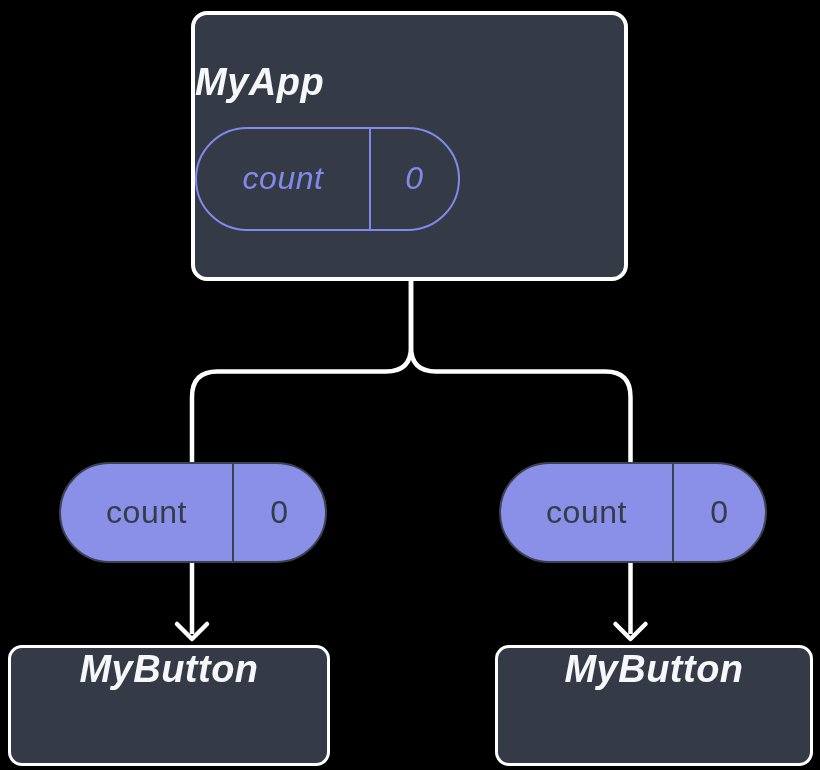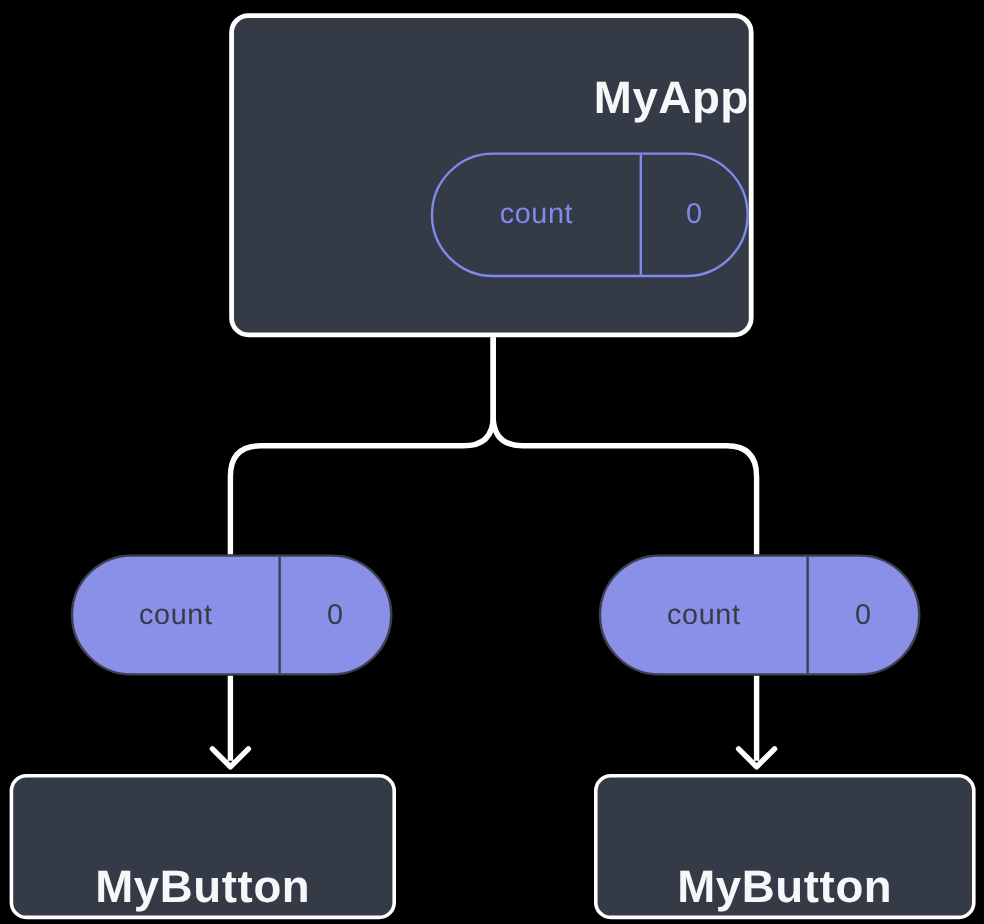--- a/index.html
+++ b/index.html
@@ -26,40 +26,40 @@
     fill:none;stroke:var(--connector);stroke-width:4.5;
   }
   .arrow-head{
     fill:none;stroke:var(--connector);stroke-width:4.5;
     stroke-linecap:round;stroke-linejoin:round;
   }
   .node{
     position:absolute;box-sizing:border-box;z-index:1;
     background:var(--node-fill);
     border:4px solid var(--node-border);
-    display:flex;align-items:flex-end;justify-content:center;
+    display:flex;align-items:flex-start;justify-content:center;font-style:italic;
   }
   .node-root{
     left:191px;top:11px;width:437px;height:270px;
     border-radius:16px;
     flex-direction:column;gap:22px;
   }
   .node-title{
     color:var(--node-text);
     font-size:38px;font-weight:600;line-height:1.15;
     letter-spacing:0.5px;
   }
   .node-leaf{
     border-radius:14px;border-width:3.5px;
   }
   .node-leaf-left{left:8px;top:645px;width:322px;height:121px;}
   .node-leaf-right{left:495px;top:645px;width:318px;height:121px;}
   .pill{
     box-sizing:border-box;display:flex;align-items:stretch;
-    font-size:24px;letter-spacing:0.5px;
+    font-size:32px;letter-spacing:0.5px;
   }
   .pill-cell{
     display:flex;align-items:center;justify-content:center;
   }
   .pill-outline{
     width:265px;height:104px;border-radius:52px;
     border:2.5px solid var(--accent-outline);
     color:var(--accent-outline);
     background:transparent;
   }

